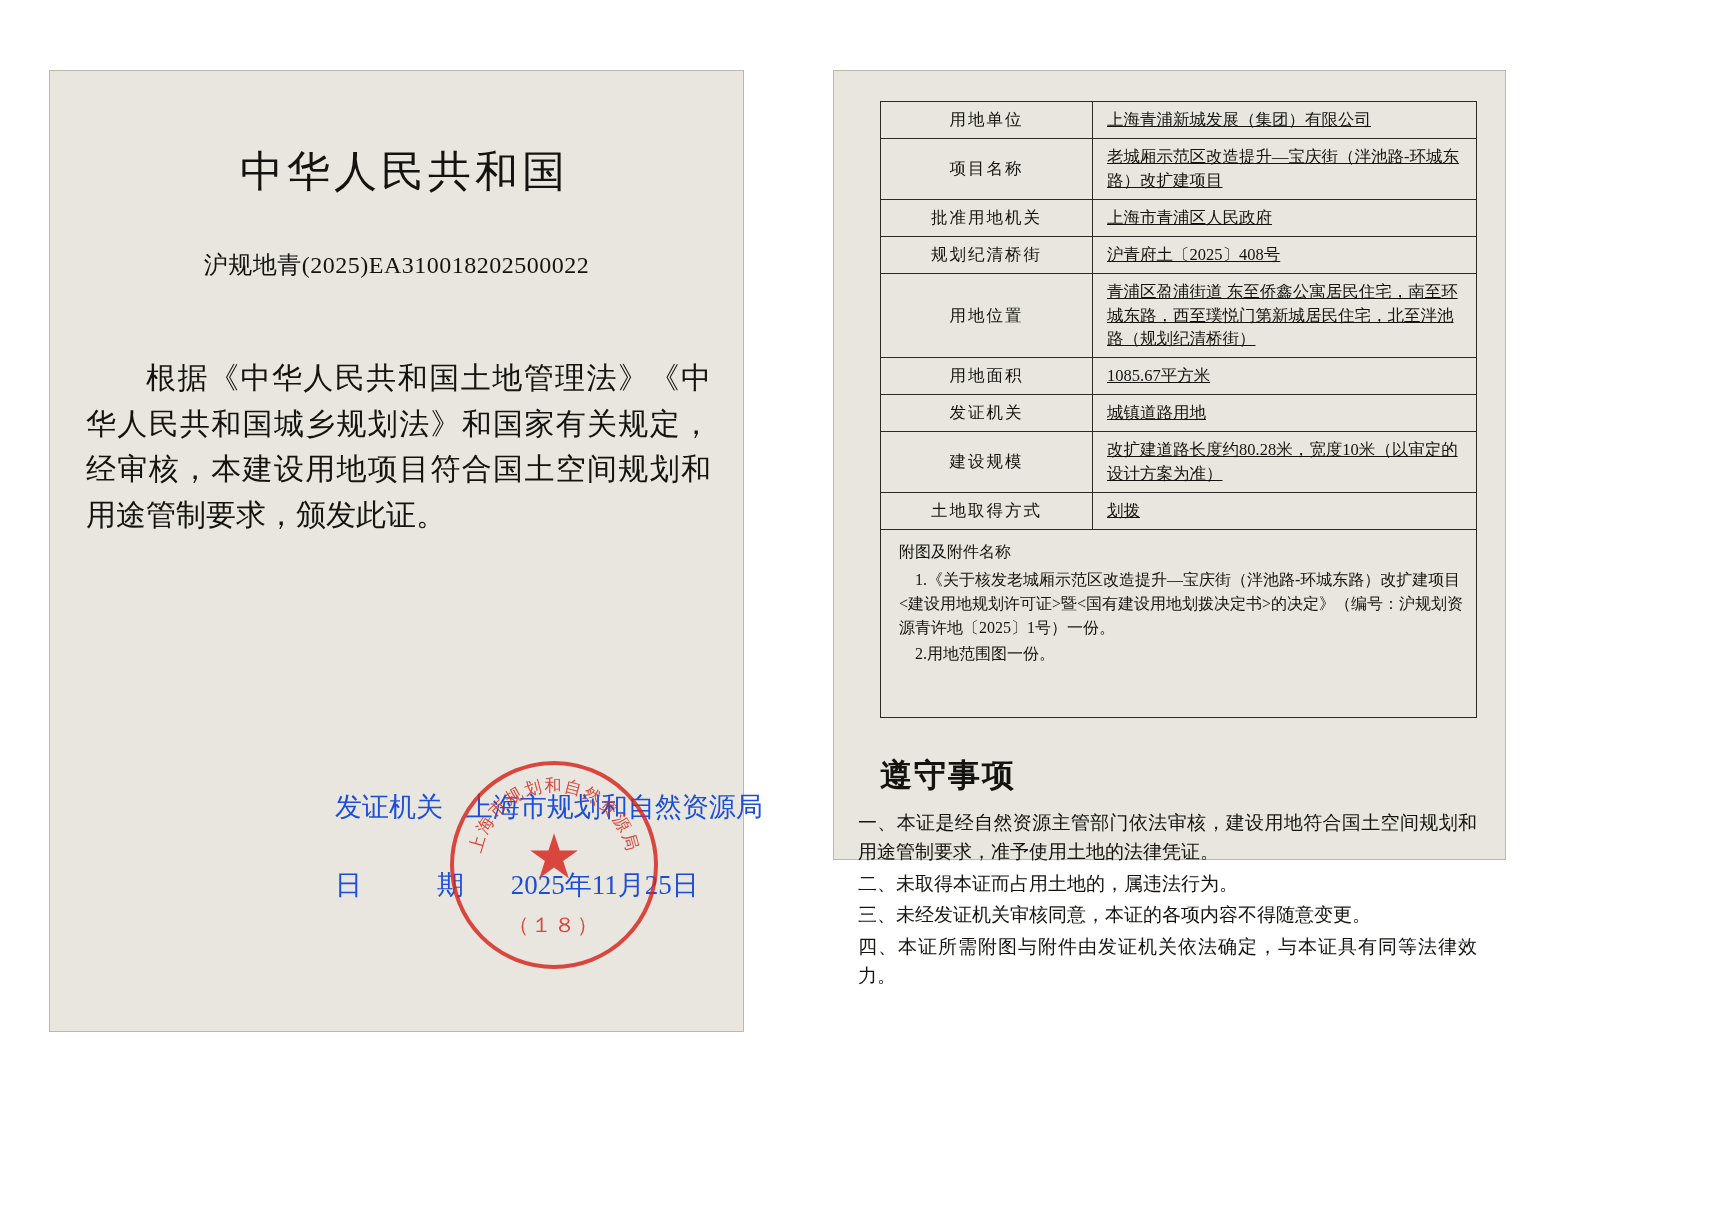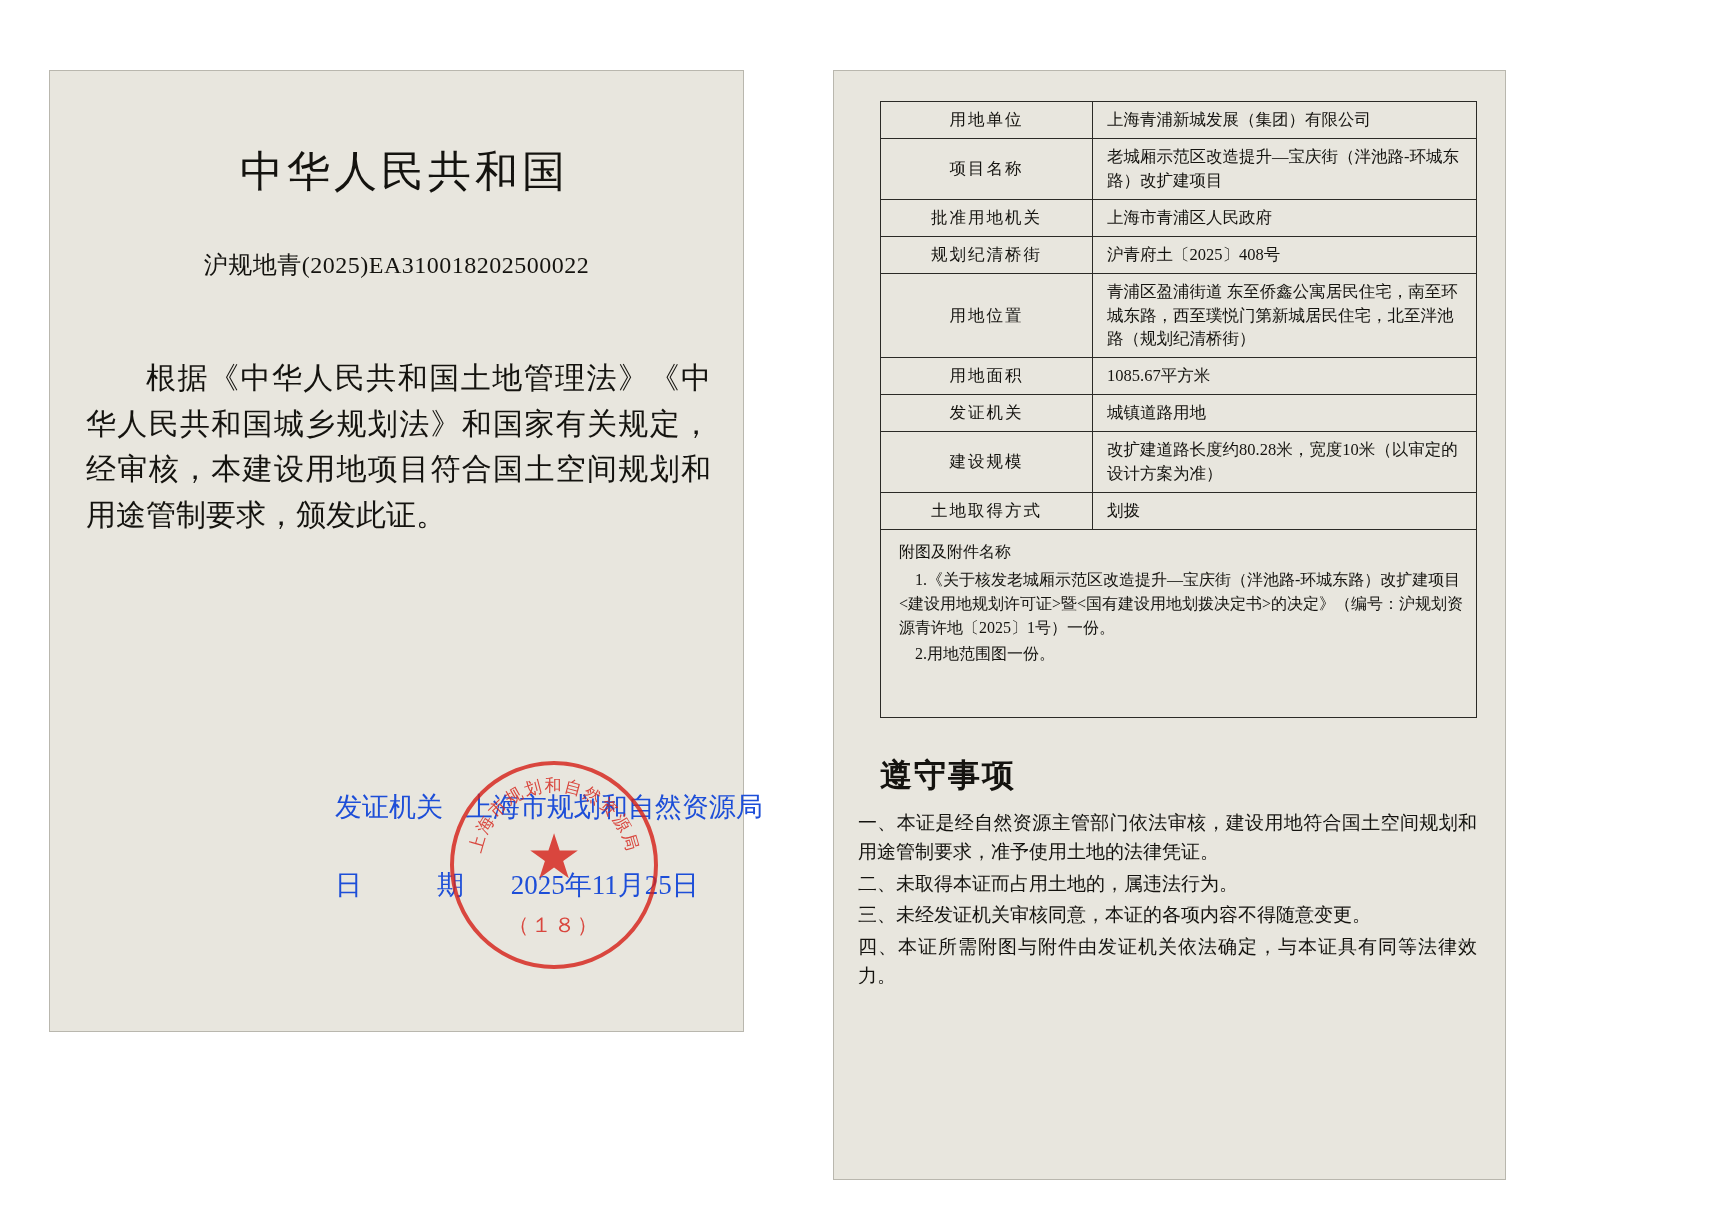--- a/index.html
+++ b/index.html
@@ -127,21 +127,21 @@
     color: #d6241b;
     font-size: 21px;
     letter-spacing: 2px;
   }
 
   
   #right-page {
     left: 833px;
     top: 70px;
     width: 673px;
-    height: 1110px;
+    height: 790px;
   }
   .tbl-wrap {
     margin: 30px 28px 0 46px;
   }
   table.info {
     width: 100%;
     border-collapse: collapse;
     table-layout: fixed;
   }
   table.info td {
@@ -152,20 +152,21 @@
     vertical-align: middle;
     line-height: 1.45;
   }
   table.info td.key {
     width: 195px;
     text-align: center;
     letter-spacing: 2px;
   }
   table.info td.val {
     padding-left: 14px;
+    text-decoration: underline;
   }
   .attach-box {
     margin: 0 28px 0 46px;
     border: 1px solid #2b2a26;
     border-top: none;
     min-height: 188px;
     padding: 10px 12px 16px 18px;
     font-size: 16px;
     color: #14130f;
     line-height: 1.5;

